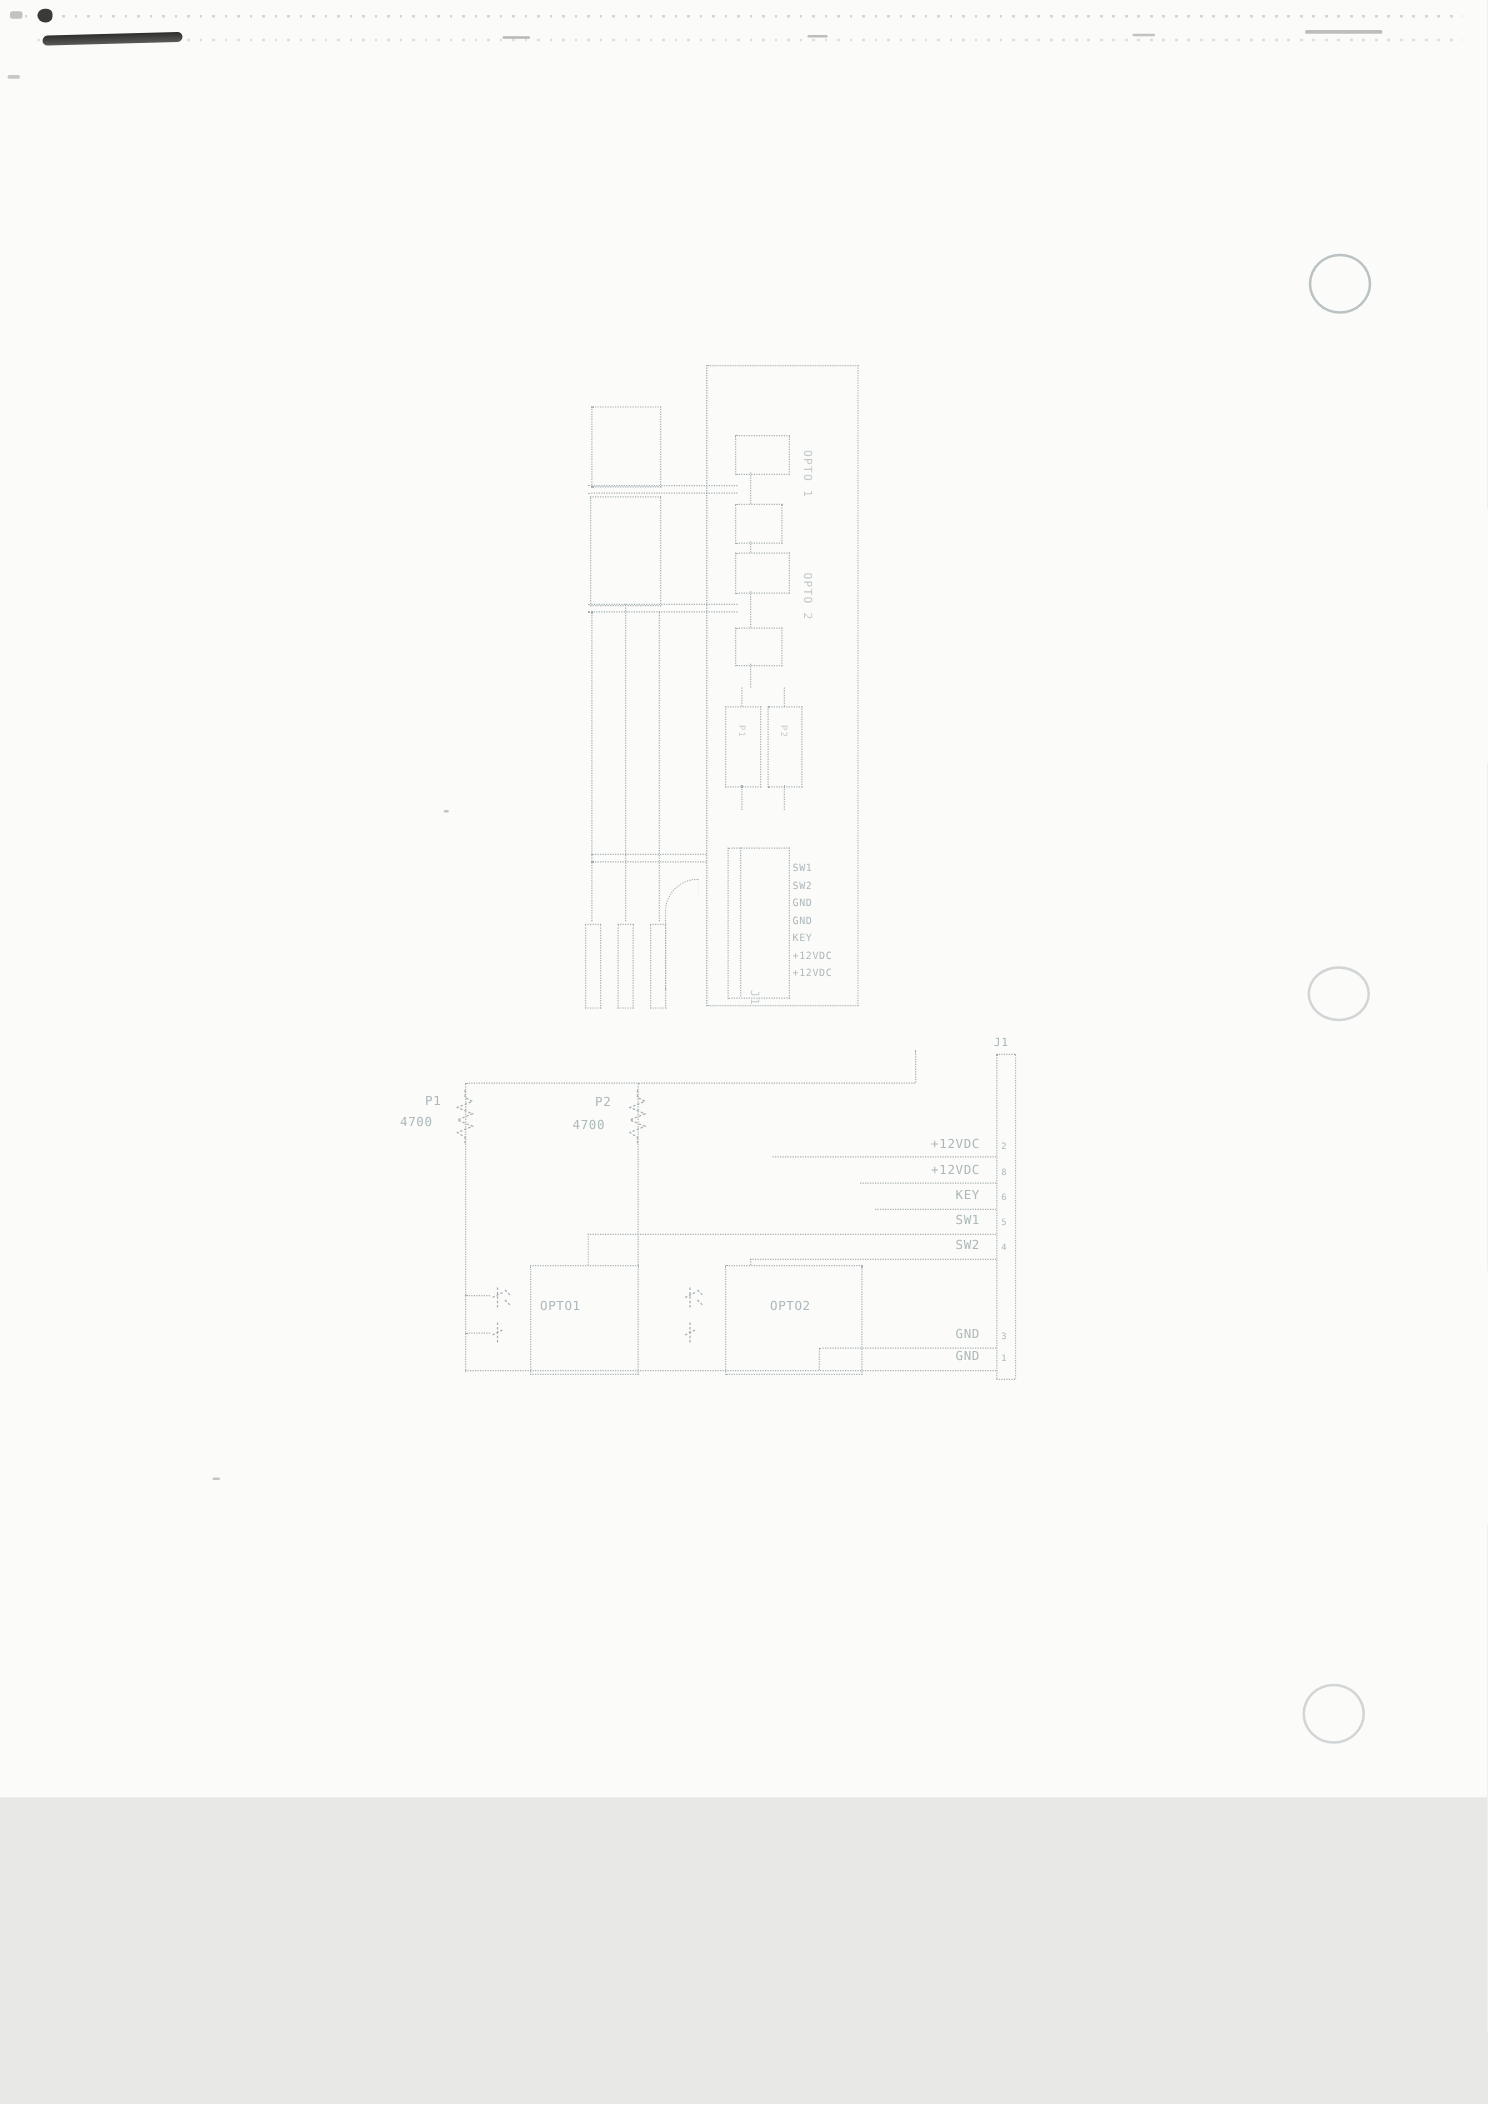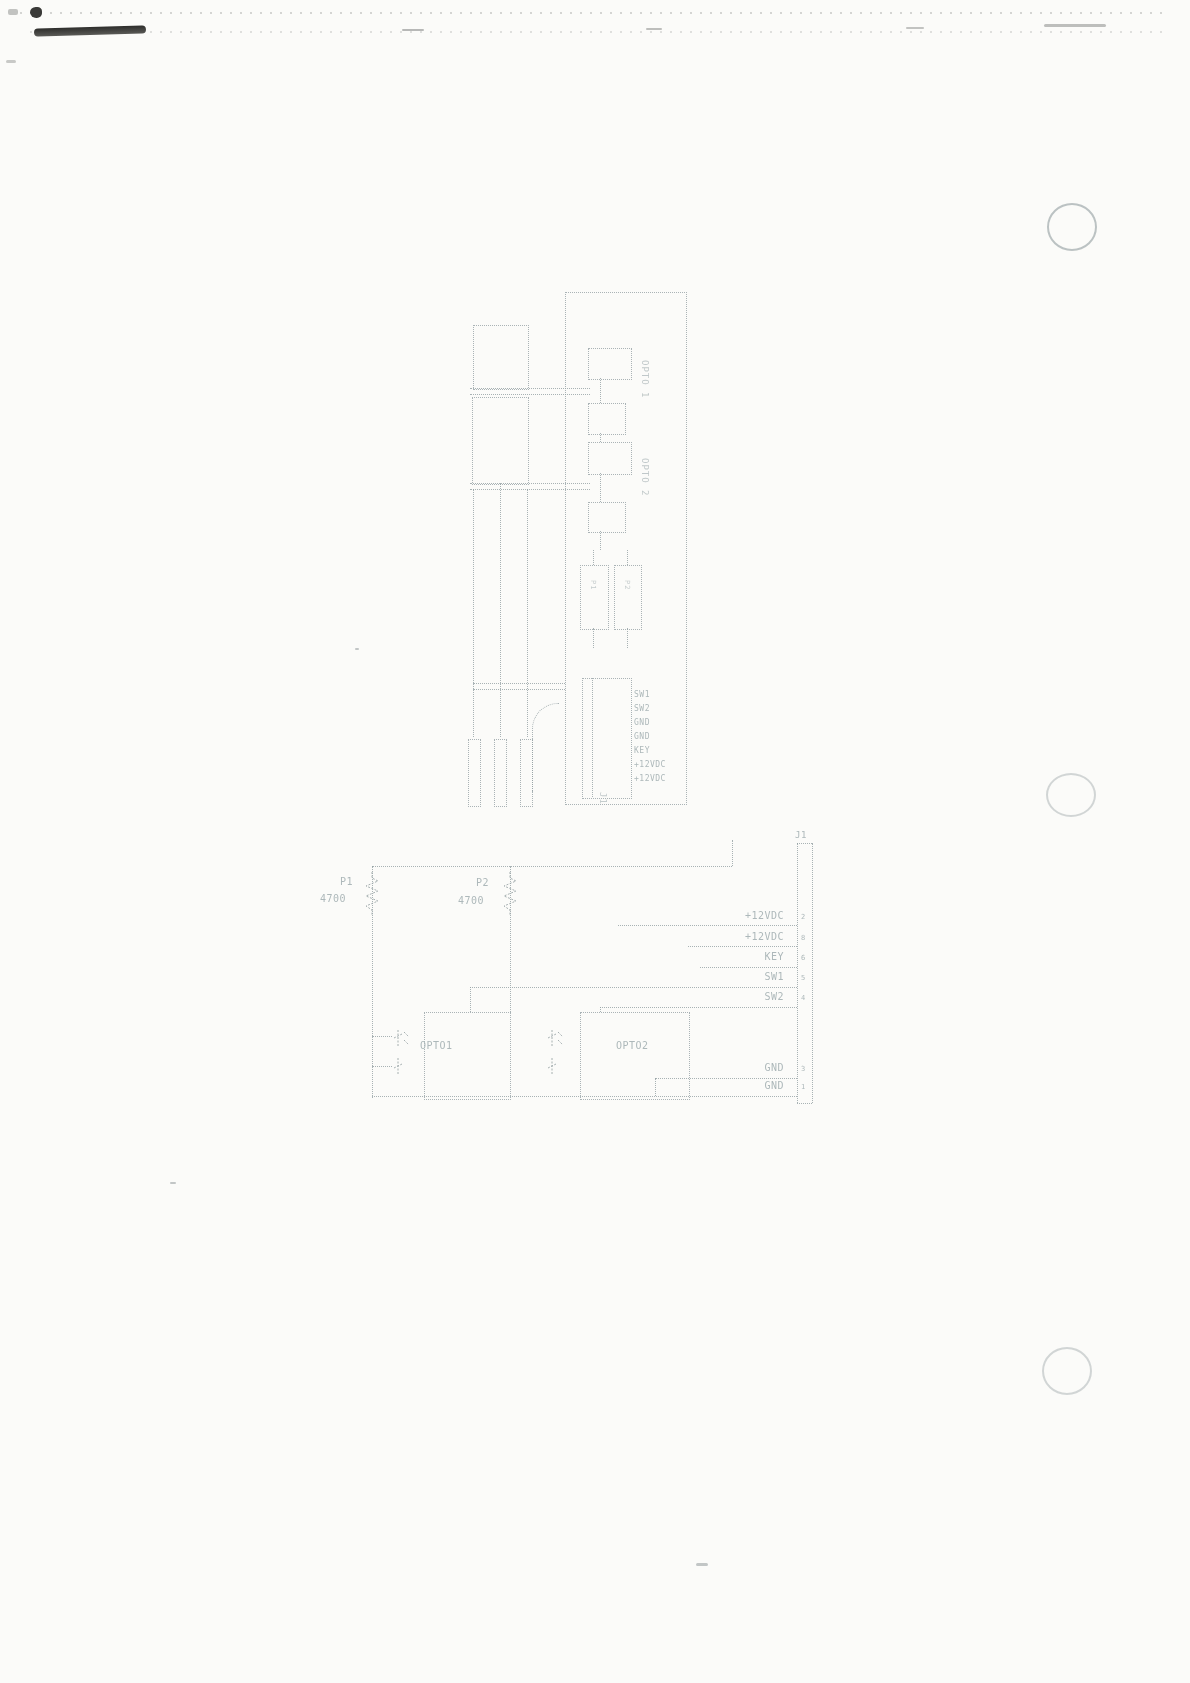--- a/index.html
+++ b/index.html
@@ -1,17 +1,17 @@
 <!DOCTYPE html>
 <html><head>
 <meta charset="utf-8">
 <style>
   html,body{margin:0;padding:0;background:#e8e8e6;}
   .page{
-    position:relative;width:1190px;height:1683px;margin:0 auto;
+    position:relative;width:1190px;height:1438px;margin:0 auto;
     background:#fbfbf9;overflow:hidden;
     font-family:"DejaVu Sans Mono","Liberation Mono",monospace;
   }
   .ln{position:absolute;border-top:1px dotted rgba(148,160,163,.8);height:0;}
   .vln{position:absolute;border-left:1px dotted rgba(148,160,163,.8);width:0;}
   .box{position:absolute;border:1px dotted rgba(150,162,165,.8);background:transparent;}
   .txt{position:absolute;color:#adb8ba;font-size:10px;letter-spacing:.5px;white-space:nowrap;}
   .txt.sm{font-size:8px;}
   .txt.xs{font-size:7px;}
   .vtxt{position:absolute;color:#b2bcbe;font-size:9px;letter-spacing:1px;writing-mode:vertical-rl;white-space:nowrap;}
@@ -122,21 +122,21 @@
     <div class="txt" style="left:320px;top:893px;">4700</div>
 
     <div class="vln" style="left:510px;top:866px;height:146px;"></div>
     <svg class="sym" style="left:502px;top:872px;" width="16" height="44" viewBox="0 0 16 44">
       <polyline points="8,0 8,6 14,9 2,14 14,19 2,24 14,29 2,34 8,38 8,44"></polyline>
     </svg>
     <div class="txt" style="left:476px;top:877px;">P2</div>
     <div class="txt" style="left:458px;top:895px;">4700</div>
 
     <div class="box" style="left:424px;top:1012px;width:85px;height:86px;"></div>
-    <div class="txt" style="left:420px;top:1040px;">OPTO1</div>
+    <div class="txt" style="left:432px;top:1040px;">OPTO1</div>
     <svg class="sym" style="left:392px;top:1028px;" width="32" height="48" viewBox="0 0 32 48">
       <line x1="6" y1="2" x2="6" y2="18"></line>
         <polyline points="2,10 10,6"></polyline>
         <polyline points="12,4 17,9"></polyline>
         <polyline points="12,12 17,17"></polyline>
       <line x1="6" y1="30" x2="6" y2="46"></line>
         <polyline points="2,40 10,36"></polyline>
     </svg>
     <div class="ln" style="left:372px;top:1036px;width:20px;"></div>
     <div class="ln" style="left:372px;top:1066px;width:20px;"></div>

